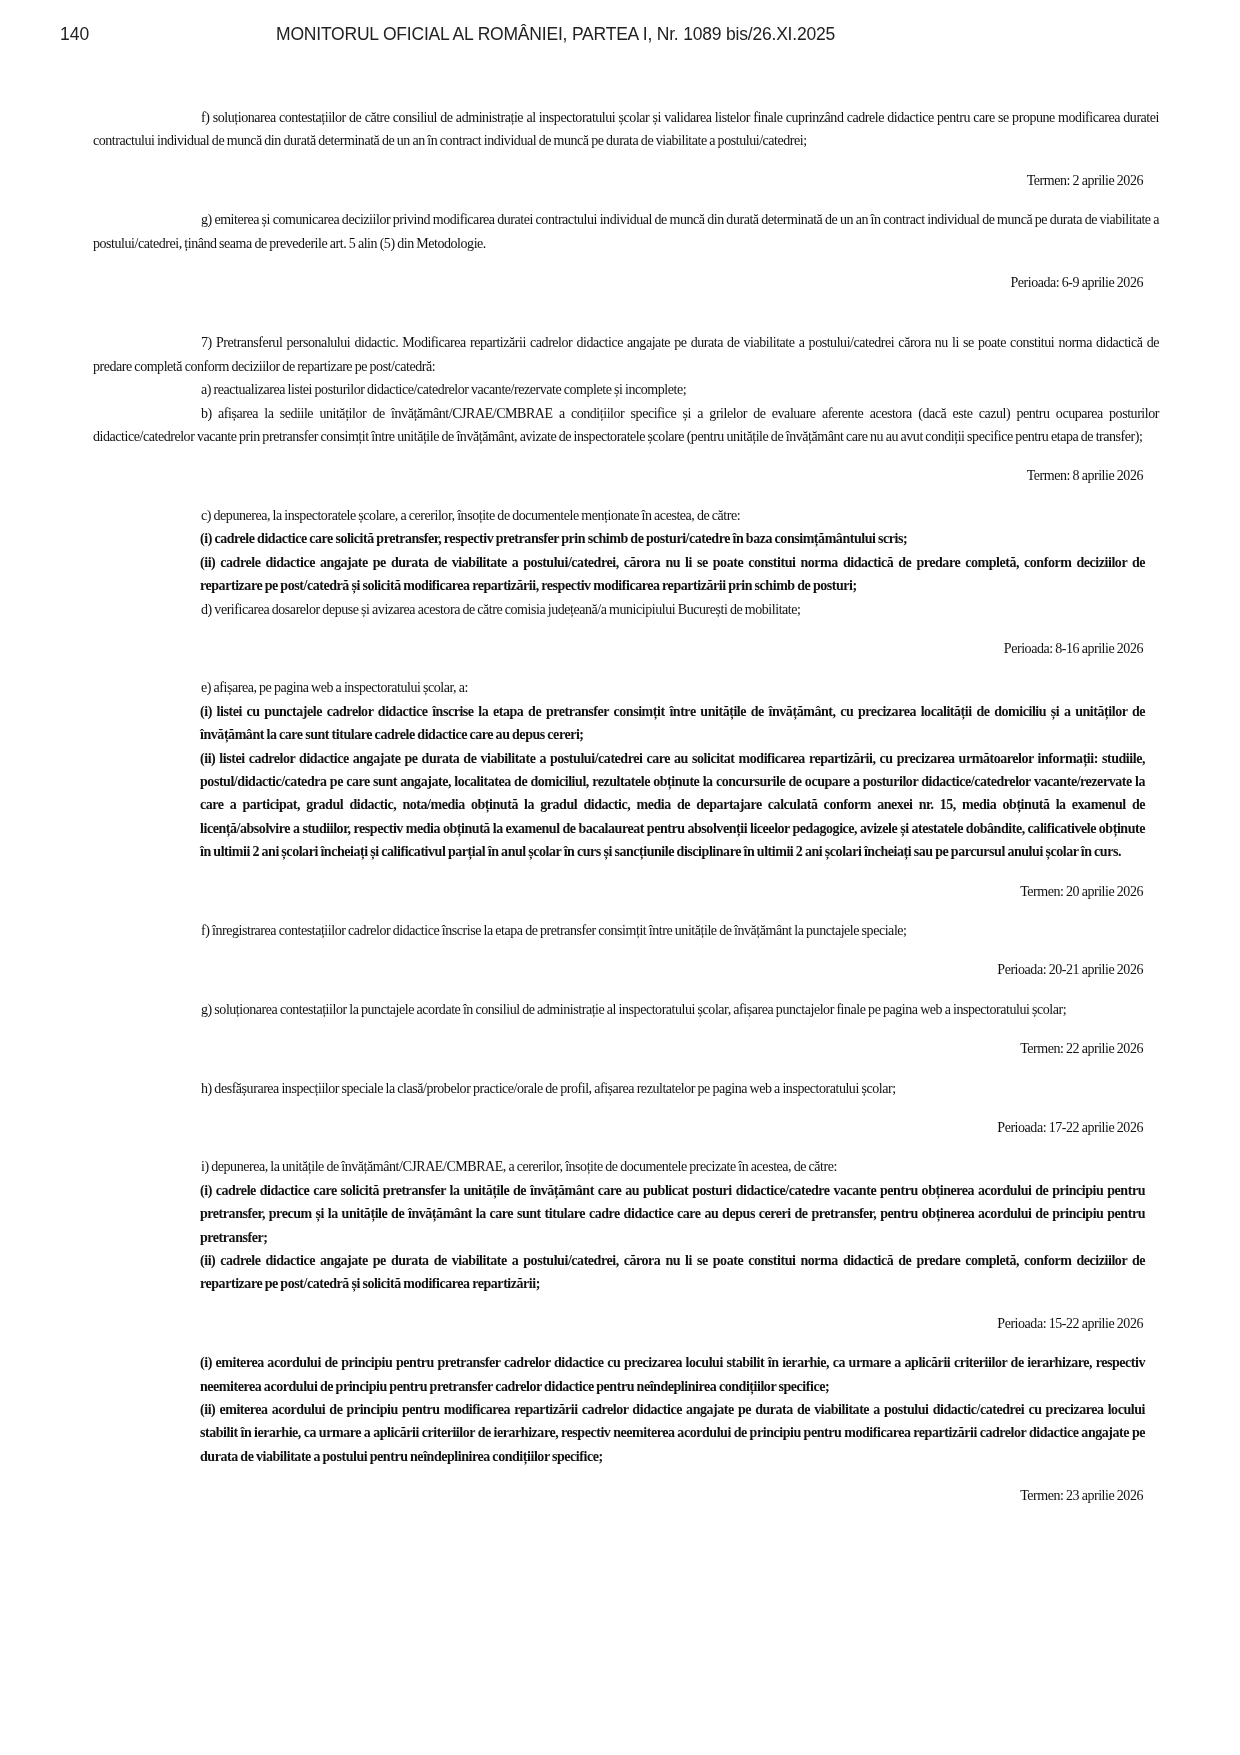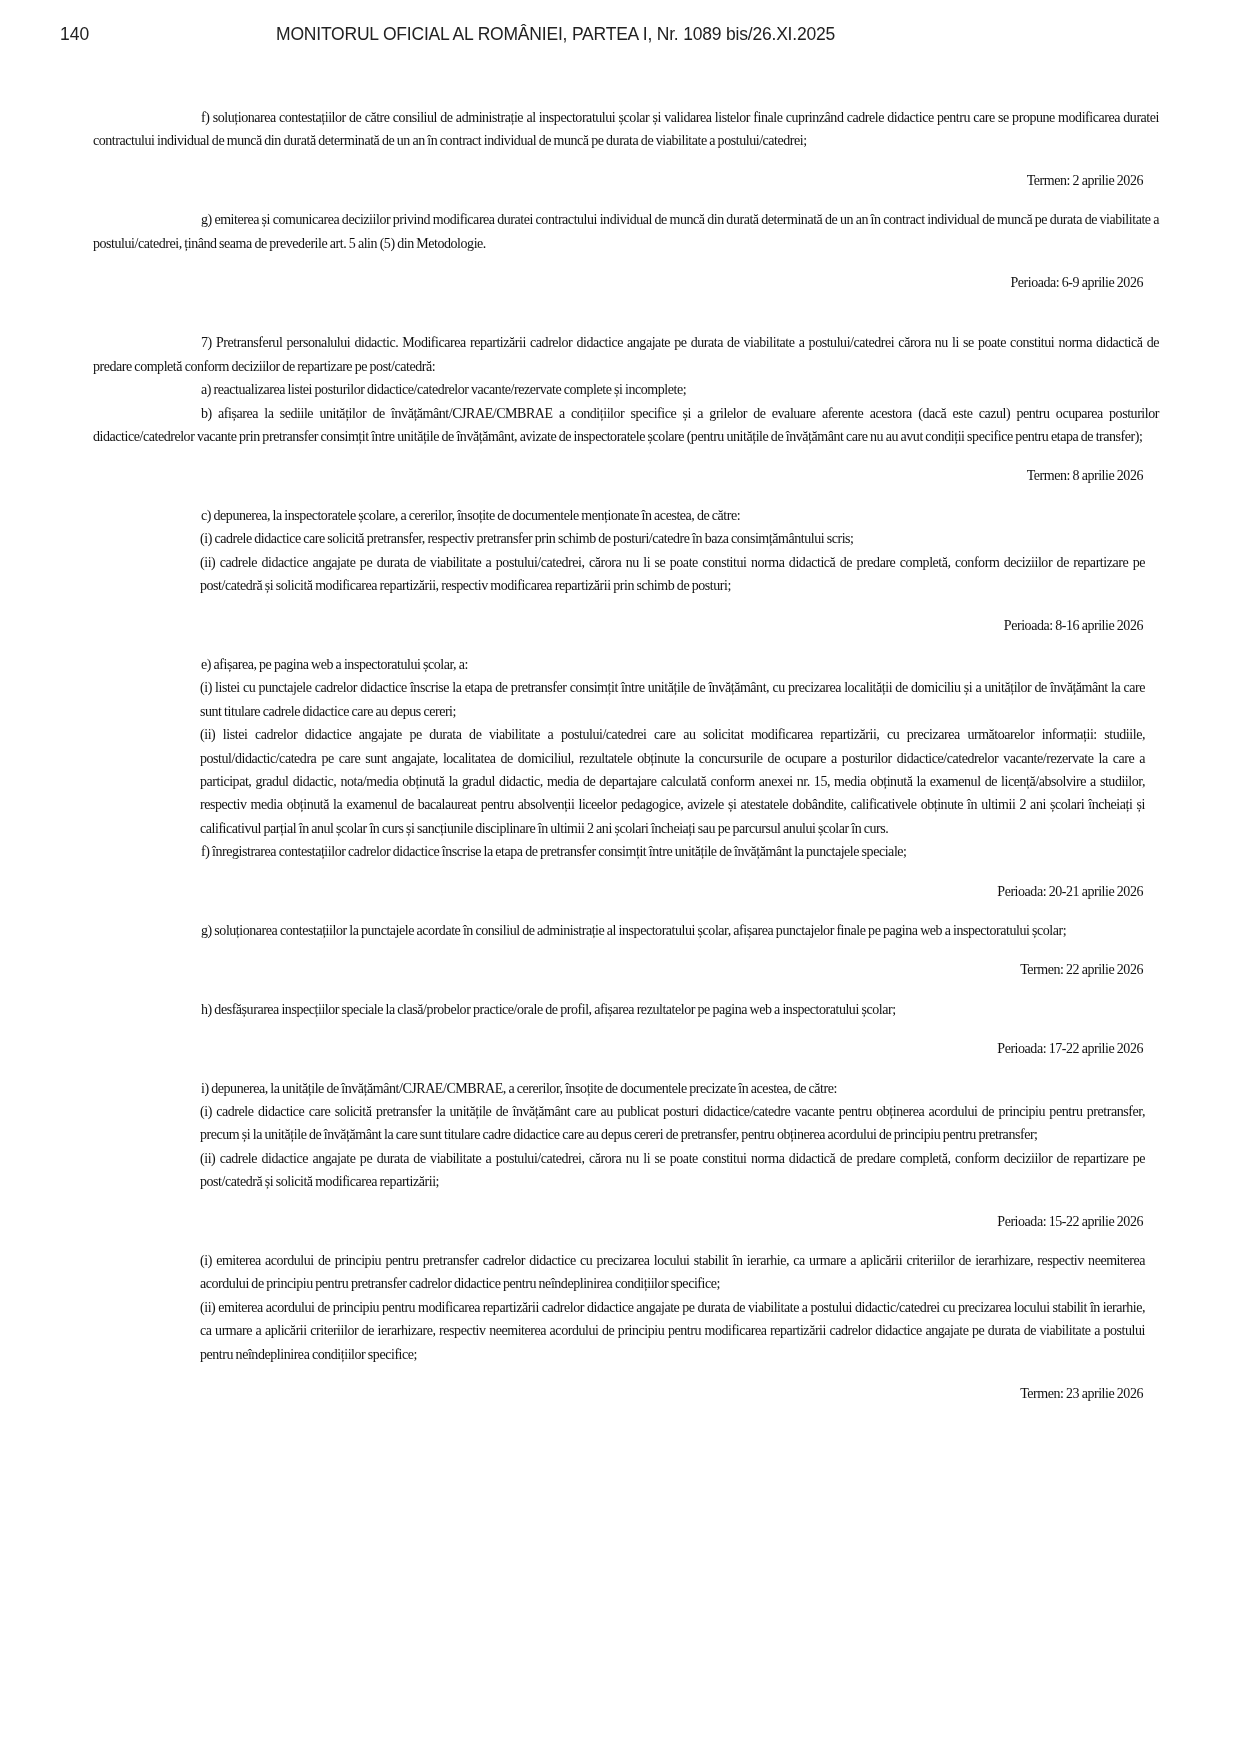--- a/index.html
+++ b/index.html
@@ -2,21 +2,21 @@
 <html><head>
 <meta charset="utf-8">
 <style>
   html, body { margin: 0; padding: 0; background: #ffffff; }
   body { width: 1240px; height: 1755px; position: relative; overflow: hidden; color: #111; }
   .header { position: absolute; top: 22px; left: 0; width: 1240px; height: 30px; font-family: "Liberation Sans", sans-serif; font-size: 17.5px; color: #222; padding-left: 20px; }
   .header .pno { position: absolute; left: 60px; top: 2px; }
   .header .title { position: absolute; left: 276px; top: 2px; letter-spacing: -0.2px; }
   .content { position: absolute; left: 93px; top: 106px; width: 1066px; font-family: "Liberation Serif", serif; font-size: 14px; line-height: 23.4px; }
   .p { text-align: justify; text-indent: 54px; margin: 0; }
-  .sub { margin: 0 14px 0 107px; text-align: justify; }
+  .sub { margin: 0 14px 0 107px; text-align: justify; font-weight: bold; }
   .right { text-align: right; margin: 16px; }
   .gap { height: 21px; }
   .lbl { display: inline-block; min-width: 22px; }
   .cond { letter-spacing: -0.45px; word-spacing: -0.5px; }
 </style>
 </head>
 <body>
 
 <div class="header">
   <span class="pno">140</span>
@@ -37,25 +37,27 @@
 
   <p class="p"><span class="lbl">a)</span> <span>reactualizarea listei posturilor didactice/catedrelor vacante/rezervate complete și incomplete;</span></p>
 
   <p class="p"><span class="lbl">b)</span> <span>afișarea la sediile unităților de învățământ/CJRAE/CMBRAE a condițiilor specifice și a grilelor de evaluare aferente acestora (dacă este cazul) pentru ocuparea posturilor didactice/catedrelor vacante prin pretransfer consimțit între unitățile de învățământ, avizate de inspectoratele școlare (pentru unitățile de învățământ care nu au avut condiții specifice pentru etapa de transfer);</span></p>
   <p class="right">Termen: 8 aprilie 2026</p>
 
   <p class="p"><span class="lbl">c)</span> <span>depunerea, la inspectoratele școlare, a cererilor, însoțite de documentele menționate în acestea, de către:</span></p>
   <p class="sub">(i)  cadrele didactice care solicită pretransfer, respectiv pretransfer prin schimb de posturi/catedre în baza consimțământului scris;</p>
   <p class="sub">(ii) cadrele didactice angajate pe durata de viabilitate a postului/catedrei, cărora nu li se poate constitui norma didactică de predare completă, conform deciziilor de repartizare pe post/catedră și solicită modificarea repartizării, respectiv modificarea repartizării prin schimb de posturi;</p>
 
+  <p class="p"><span class="lbl">d)</span> <span>verificarea dosarelor depuse și avizarea acestora de către comisia județeană/a municipiului București de mobilitate;</span></p>
   <p class="right">Perioada: 8-16 aprilie 2026</p>
 
   <p class="p"><span class="lbl">e)</span> <span>afișarea, pe pagina web a inspectoratului școlar, a:</span></p>
   <p class="sub">(i)  listei cu punctajele cadrelor didactice înscrise la etapa de pretransfer consimțit între unitățile de învățământ, cu precizarea localității de domiciliu și a unităților de învățământ la care sunt titulare cadrele didactice care au depus cereri;</p>
   <p class="sub">(ii) listei cadrelor didactice angajate pe durata de viabilitate a postului/catedrei care au solicitat modificarea repartizării, cu precizarea următoarelor informații: studiile, postul/didactic/catedra pe care sunt angajate, localitatea de domiciliul, rezultatele obținute la concursurile de ocupare a posturilor didactice/catedrelor vacante/rezervate la care a participat, gradul didactic, nota/media obținută la gradul didactic, media de departajare calculată conform anexei nr. 15, media obținută la examenul de licență/absolvire a studiilor, respectiv media obținută la examenul de bacalaureat pentru absolvenții liceelor pedagogice, avizele și atestatele dobândite, calificativele obținute în ultimii 2 ani școlari încheiați și calificativul parțial în anul școlar în curs și sancțiunile disciplinare în ultimii 2 ani școlari încheiați sau pe parcursul anului școlar în curs.</p>
+  <p class="right">Termen: 20 aprilie 2026</p>
 
   <p class="p"><span class="lbl">f)</span> <span>înregistrarea contestațiilor cadrelor didactice înscrise la etapa de pretransfer consimțit între unitățile de învățământ la punctajele speciale;</span></p>
   <p class="right">Perioada: 20-21 aprilie 2026</p>
 
   <p class="p"><span class="lbl">g)</span> <span>soluționarea contestațiilor la punctajele acordate în consiliul de administrație al inspectoratului școlar, afișarea punctajelor finale pe pagina web a inspectoratului școlar;</span></p>
   <p class="right">Termen: 22 aprilie 2026</p>
 
   <p class="p"><span class="lbl">h)</span> <span>desfășurarea inspecțiilor speciale la clasă/probelor practice/orale de profil, afișarea rezultatelor pe pagina web a inspectoratului școlar;</span></p>
   <p class="right">Perioada: 17-22 aprilie 2026</p>
 

